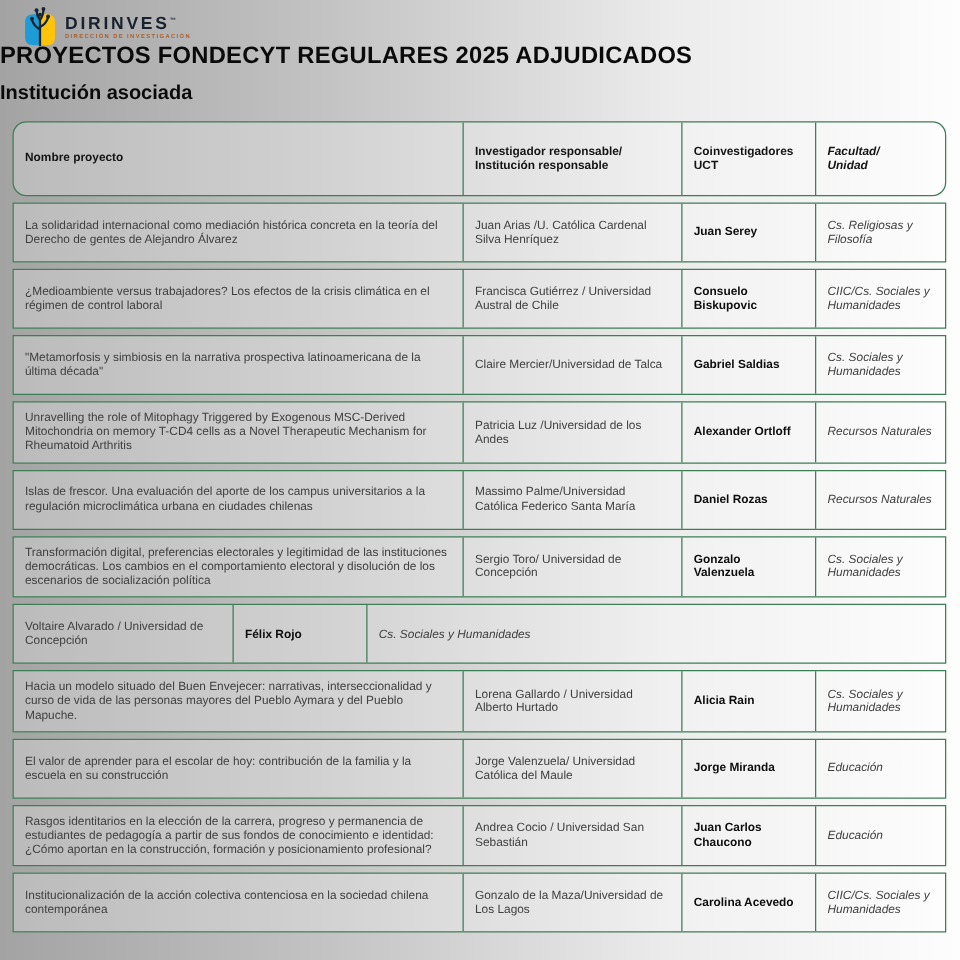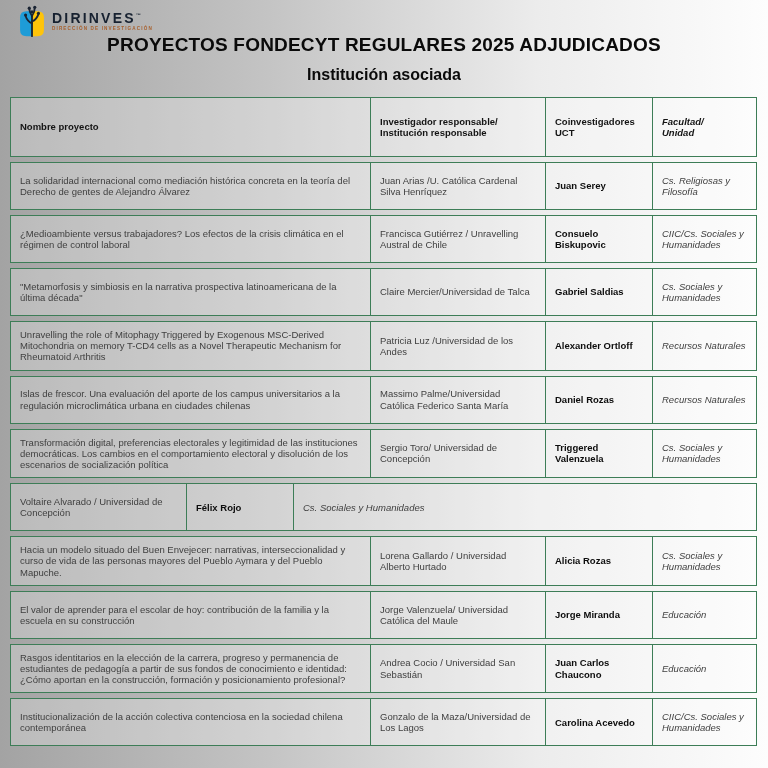--- a/index.html
+++ b/index.html
@@ -20,41 +20,41 @@
   .logo-text{display:flex;flex-direction:column;line-height:1;}
   .logo-wordmark{
     font-size:14px;font-weight:bold;color:#172130;
     letter-spacing:2.2px;
   }
   .logo-tm{font-size:5px;vertical-align:super;letter-spacing:0;}
   .logo-tagline{
     font-size:4.6px;font-weight:bold;color:#a85f2b;
     letter-spacing:1.15px;margin-top:2px;white-space:nowrap;
   }
-  .titles{position:absolute;left:0;top:34px;width:100%;text-align:center;}
+  .titles{position:absolute;left:0;top:34px;width:100%;text-align:left;}
   .page-title{
     margin:0;font-size:19px;font-weight:bold;color:#0a0a0a;
     letter-spacing:0.2px;
   }
   .page-subtitle{
     margin:10px 0 0 0;font-size:16px;font-weight:bold;color:#0a0a0a;
   }
   
   .table{
     position:absolute;left:10px;top:97px;width:747px;
   }
   .trow{
     display:flex;align-items:stretch;
     border:1px solid #3d7d57;
     background:rgba(255,255,255,0.25);
     margin-bottom:5px;
     box-sizing:border-box;
     min-height:48px;
   }
-  .trow.thead{min-height:60px;}
+  .trow.thead{min-height:60px;border-radius:11px;}
   .cell{
     box-sizing:border-box;
     display:flex;align-items:center;
     padding:7px 9px;
     font-size:9.5px;line-height:1.18;color:#404040;
   }
   .cell + .cell{border-left:1px solid #3d7d57;}
   .c1{width:359px;flex:0 0 359px;}
   .c2{width:175px;flex:0 0 175px;}
   .c3{width:107px;flex:0 0 107px;}
@@ -111,21 +111,21 @@
     </div>
     <div id="rows-container">
         <div class="trow">
           <div class="cell c1">La solidaridad internacional como mediación histórica concreta  en la teoría del Derecho de gentes de Alejandro Álvarez</div>
           <div class="cell c2">Juan Arias /U. Católica Cardenal Silva Henríquez</div>
           <div class="cell c3 co-name">Juan Serey</div>
           <div class="cell c4">Cs. Religiosas y Filosofía</div>
         </div>
         <div class="trow">
           <div class="cell c1">¿Medioambiente versus trabajadores? Los efectos de la crisis climática en el régimen de control laboral</div>
-          <div class="cell c2">Francisca Gutiérrez / Unravelling Austral de Chile</div>
+          <div class="cell c2">Francisca Gutiérrez / Universidad Austral de Chile</div>
           <div class="cell c3 co-name">Consuelo Biskupovic</div>
           <div class="cell c4">CIIC/Cs. Sociales y Humanidades</div>
         </div>
         <div class="trow">
           <div class="cell c1">"Metamorfosis y simbiosis en la narrativa prospectiva latinoamericana de la última década"</div>
           <div class="cell c2">Claire Mercier/Universidad de Talca</div>
           <div class="cell c3 co-name">Gabriel Saldias</div>
           <div class="cell c4">Cs. Sociales y Humanidades</div>
         </div>
         <div class="trow">
@@ -136,32 +136,32 @@
         </div>
         <div class="trow">
           <div class="cell c1">Islas de frescor. Una evaluación del aporte de los campus universitarios a la regulación microclimática urbana en ciudades chilenas</div>
           <div class="cell c2">Massimo Palme/Universidad Católica Federico Santa María</div>
           <div class="cell c3 co-name">Daniel Rozas</div>
           <div class="cell c4">Recursos Naturales</div>
         </div>
         <div class="trow">
           <div class="cell c1">Transformación digital, preferencias electorales y legitimidad de las instituciones democráticas. Los cambios en el comportamiento electoral y disolución de los escenarios de socialización política</div>
           <div class="cell c2">Sergio Toro/ Universidad de Concepción</div>
-          <div class="cell c3 co-name">Triggered Valenzuela</div>
+          <div class="cell c3 co-name">Gonzalo Valenzuela</div>
           <div class="cell c4">Cs. Sociales y Humanidades</div>
         </div>
         <div class="trow">
           <div class="cell c2">Voltaire Alvarado / Universidad de Concepción</div>
           <div class="cell c3 co-name">Félix Rojo</div>
           <div class="cell c4">Cs. Sociales y Humanidades</div>
         </div>
         <div class="trow">
           <div class="cell c1">Hacia un modelo situado del Buen Envejecer: narrativas, interseccionalidad y curso de vida de las personas mayores del Pueblo Aymara y del Pueblo Mapuche.</div>
           <div class="cell c2">Lorena Gallardo / Universidad Alberto Hurtado</div>
-          <div class="cell c3 co-name">Alicia Rozas</div>
+          <div class="cell c3 co-name">Alicia Rain</div>
           <div class="cell c4">Cs. Sociales y Humanidades</div>
         </div>
         <div class="trow">
           <div class="cell c1">El valor de aprender para el escolar de hoy: contribución de la familia y la escuela en su construcción</div>
           <div class="cell c2">Jorge Valenzuela/ Universidad Católica del Maule</div>
           <div class="cell c3 co-name">Jorge Miranda</div>
           <div class="cell c4">Educación</div>
         </div>
         <div class="trow">
           <div class="cell c1">Rasgos identitarios en la elección de la carrera, progreso y permanencia de estudiantes de pedagogía a partir de sus fondos de conocimiento e identidad: ¿Cómo aportan en la construcción, formación y posicionamiento profesional?</div>

